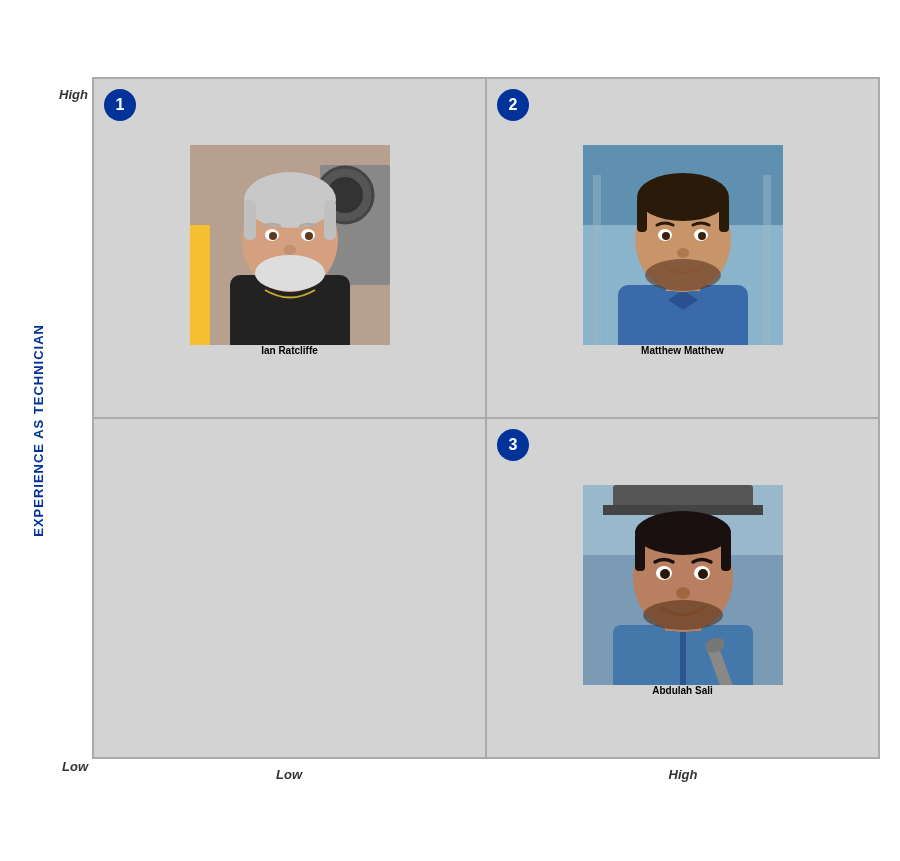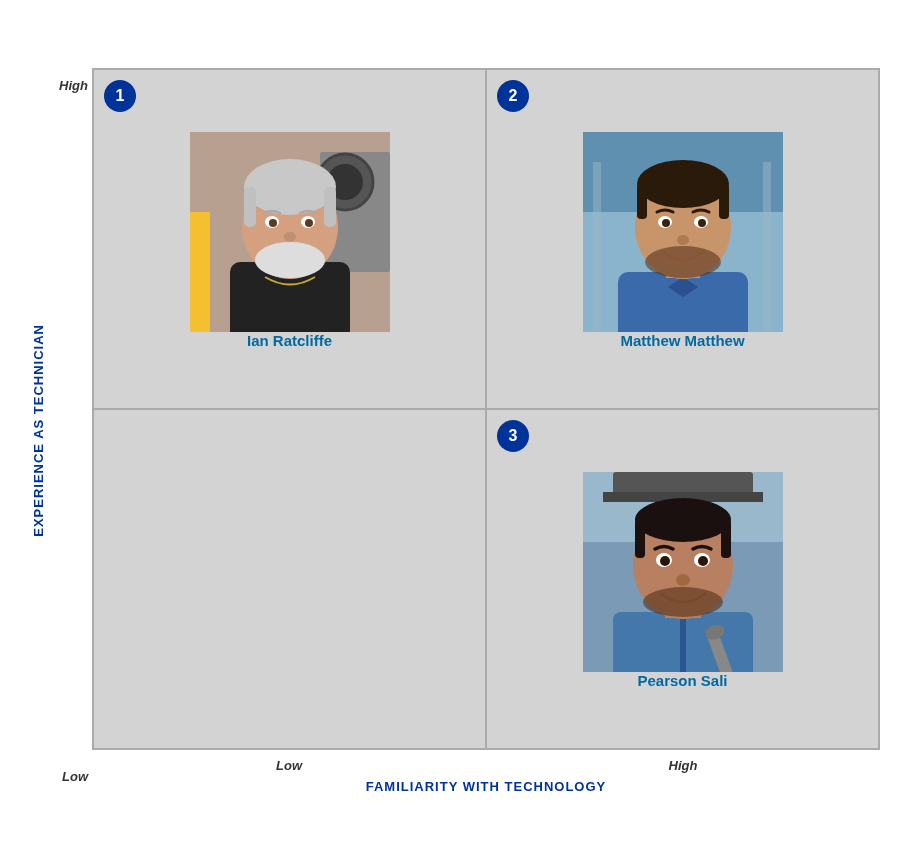--- a/index.html
+++ b/index.html
@@ -101,22 +101,22 @@
       display: flex;
       align-items: center;
       justify-content: center;
       color: #fff;
       font-weight: bold;
       font-size: 16px;
     }
 
     .cell-name {
       font-weight: bold;
-      font-size: 15px;
-      color: #0369a1;
+      font-size: 10px;
+      color: #000000;
       text-align: left;
     }
 
     .cell-empty {
       background: #d3d3d3;
       border: 1.5px solid #aaa;
       min-height: 340px;
     }
 
     .x-axis-labels {
@@ -282,25 +282,24 @@
             <ellipse cx="100" cy="108" rx="7" ry="6" fill="#a06840"></ellipse>
 
             <path d="M78 122 Q100 138 122 122" stroke="#7a4828" stroke-width="2.5" fill="none" stroke-linecap="round"></path>
 
             <path d="M72 77 Q81 72 90 77" stroke="#1a1010" stroke-width="3.5" fill="none" stroke-linecap="round"></path>
             <path d="M110 77 Q119 72 128 77" stroke="#1a1010" stroke-width="3.5" fill="none" stroke-linecap="round"></path>
 
             <rect x="130" y="155" width="12" height="50" rx="3" fill="#888" transform="rotate(-20,136,180)"></rect>
             <ellipse cx="139" cy="160" rx="10" ry="7" fill="#777" transform="rotate(-20,136,180)"></ellipse>
           </svg>
-          <span class="cell-name">Pearson Sali</span>
+          <span class="cell-name">Abdulah Sali</span>
         </div>
       </div>
 
       <div class="x-axis-labels">
         <span class="x-tick">Low</span>
         <span class="x-tick">High</span>
       </div>
 
-      <div class="x-axis-label">FAMILIARITY WITH TECHNOLOGY</div>
     </div>
   </div>
 </div>
 
 </body></html>

